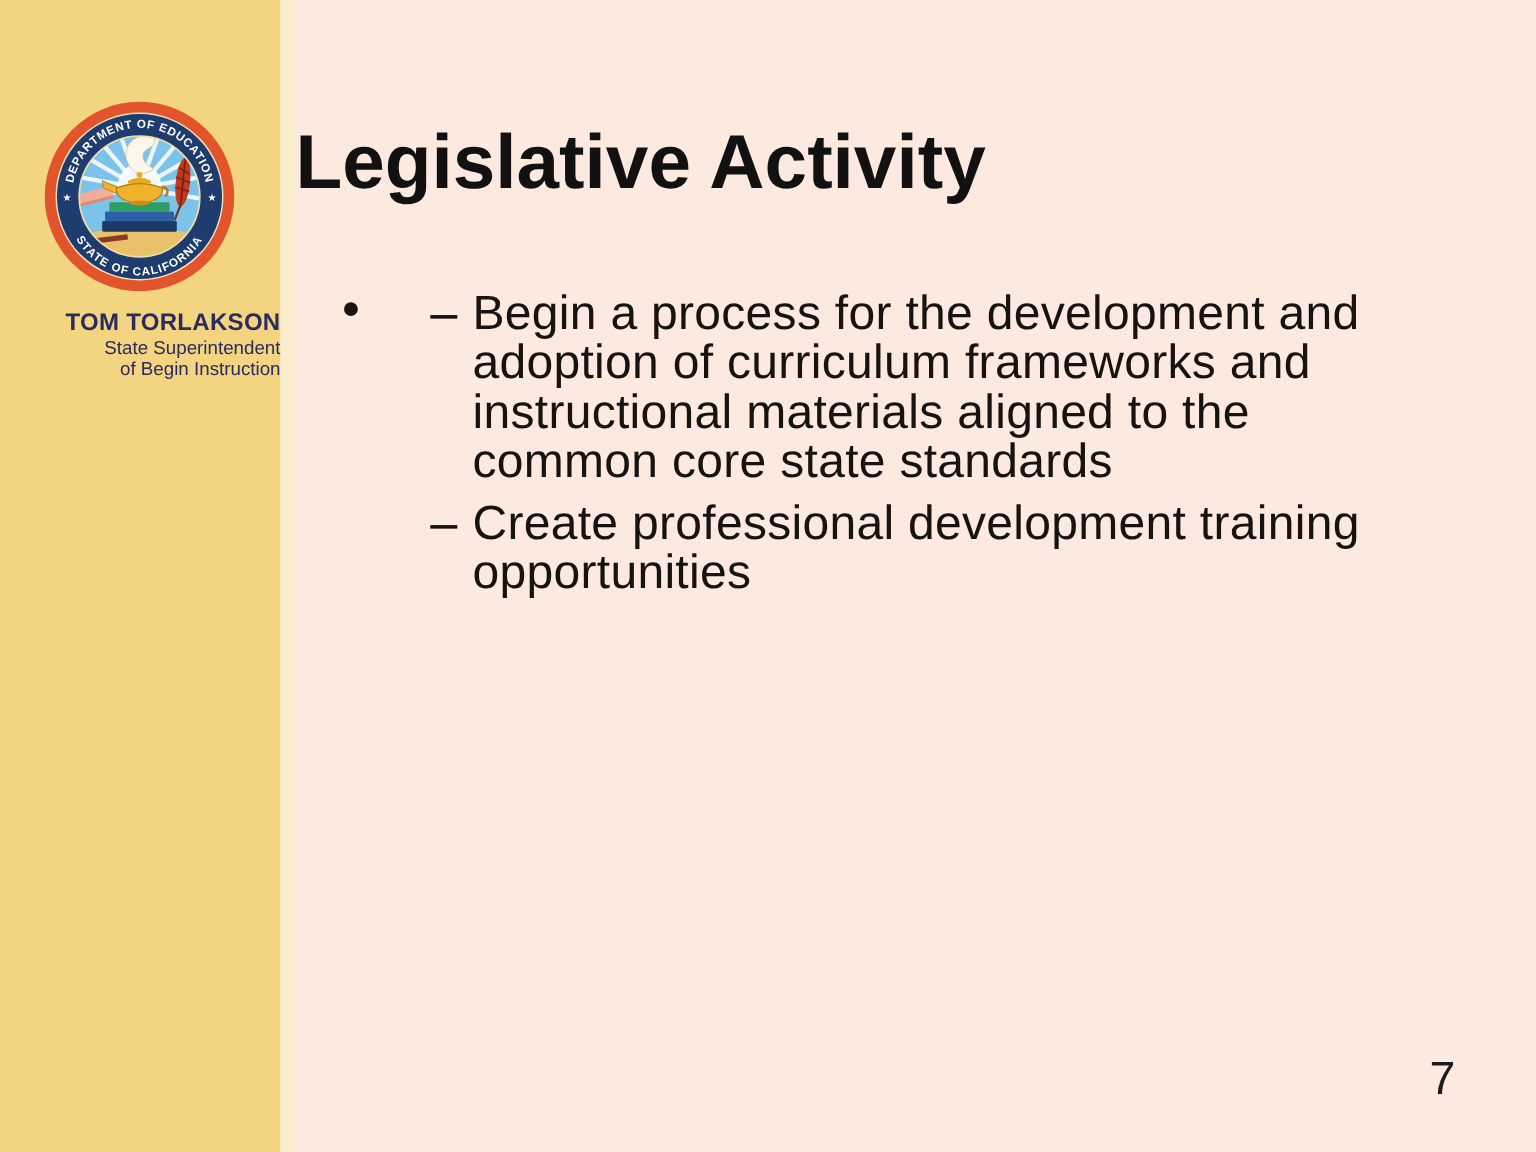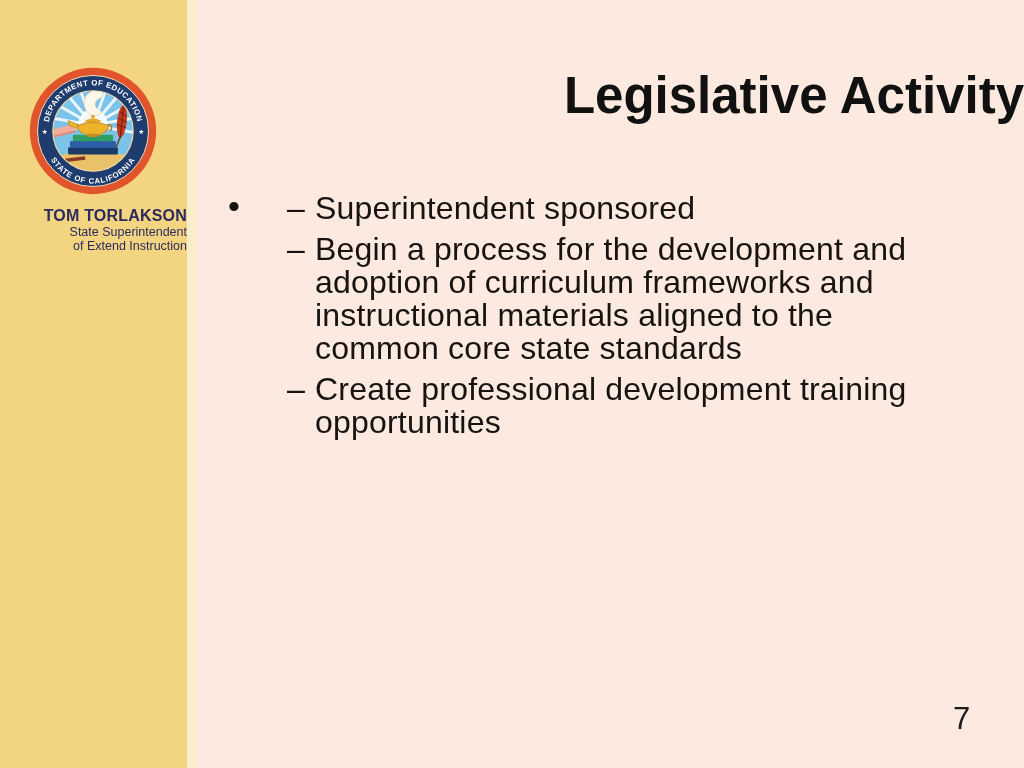--- a/index.html
+++ b/index.html
@@ -16,22 +16,22 @@
 
   .seal { position:absolute; left:26px; top:64px; }
 
   .official { position:absolute; left:0; top:206px; width:187px; text-align:right; color:#2B2B5E; }
   .official .name { font-size:16px; font-weight:bold; line-height:19px; letter-spacing:0.2px; }
   .official .role { font-size:12.5px; line-height:14px; }
 
   
   .content { position:absolute; left:197px; top:0; width:827px; height:768px; }
   .title {
-    position:absolute; top:68px; left:0; width:100%; margin:0;
-    text-align:right; font-size:51px; font-weight:bold; line-height:1.1; color:#111111;
+    position:absolute; top:80px; left:0; width:100%; margin:0;
+    text-align:left; font-size:51px; font-weight:bold; line-height:1.1; color:#111111;
   }
 
   .bullets { position:absolute; left:30px; top:184px; color:#171310; }
   .b-l1 { position:relative; padding-left:41px; font-size:40px; line-height:44px; }
   .b-l1 .mk { position:absolute; left:1px; top:0; font-size:34px; line-height:44px; }
   .b-l2 {
     position:relative; margin-left:60px; margin-top:8px; padding-left:28px;
     width:630px; font-size:32px; line-height:33px; letter-spacing:0.2px;
   }
   .b-l2 .mk { position:absolute; left:0; top:0; font-size:32px; line-height:33px; }
@@ -106,38 +106,37 @@
       <text font-size="8.1" font-weight="bold" fill="#FFFFFF" letter-spacing="0.8" text-anchor="middle">
         <textPath href="#arcBottom" startOffset="50%">STATE OF CALIFORNIA</textPath>
       </text>
       <text x="19.5" y="73" font-size="7" fill="#FFFFFF" text-anchor="middle">★</text>
       <text x="120.5" y="73" font-size="7" fill="#FFFFFF" text-anchor="middle">★</text>
     </svg>
 
     <div class="official">
       <div class="name">TOM TORLAKSON</div>
       <div class="role">State Superintendent</div>
-      <div class="role">of Extend Instruction</div>
+      <div class="role">of Begin Instruction</div>
     </div>
   </aside>
 
   <div class="edge-strip"></div>
 
   <main class="content">
     <h1 class="title">Legislative Activity</h1>
 
     <div class="bullets">
 
       <div class="b-l1">
         <span class="mk">•</span>
       </div>
 
       <div class="b-l2">
         <span class="mk">–</span>
-        <span>Superintendent sponsored</span>
       </div>
 
       <div class="b-l2">
         <span class="mk">–</span>
         <span>Begin a process for the development and adoption of curriculum frameworks and instructional materials aligned to the common core state standards</span>
       </div>
 
       <div class="b-l2">
         <span class="mk">–</span>
       </div>

